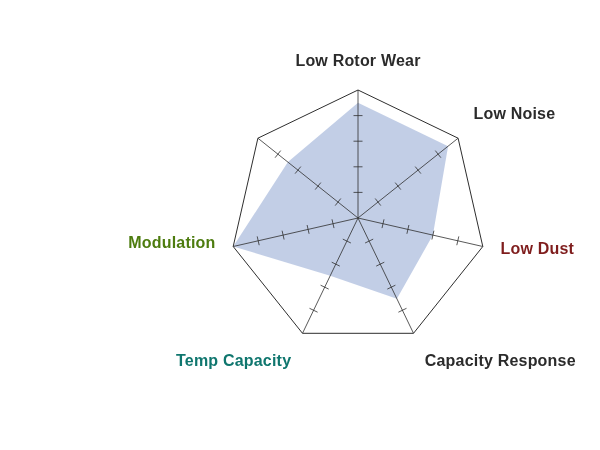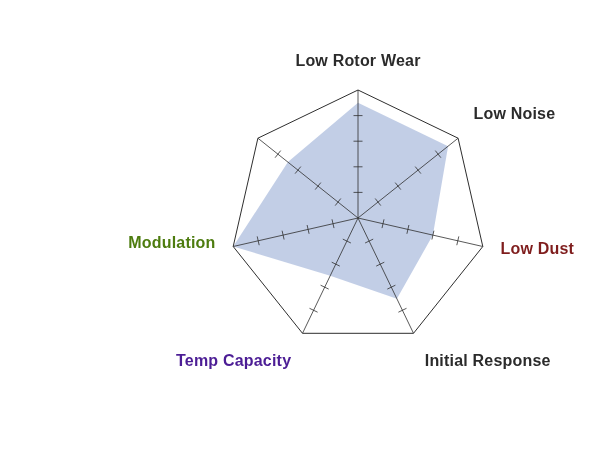--- a/index.html
+++ b/index.html
@@ -72,16 +72,16 @@
       <line x1="312" y1="218" x2="211.9" y2="138.2" stroke="#2e2e2e" stroke-width="0.8"></line>
       <line x1="289.2" y1="205.6" x2="294.8" y2="198.5" stroke="#2e2e2e" stroke-width="0.8"></line>
       <line x1="269.2" y1="189.6" x2="274.8" y2="182.6" stroke="#2e2e2e" stroke-width="0.8"></line>
       <line x1="249.1" y1="173.6" x2="254.8" y2="166.6" stroke="#2e2e2e" stroke-width="0.8"></line>
       <line x1="229.1" y1="157.7" x2="234.7" y2="150.6" stroke="#2e2e2e" stroke-width="0.8"></line>
     </svg>
 
   <div class="axis-label" style="color: rgb(43, 43, 43); left: 312px; top: 70px; transform: translate(-50%, -100%);">Low Rotor Wear</div>
   <div class="axis-label" style="color: rgb(43, 43, 43); left: 427.456px; top: 122.711px; transform: translate(0px, -100%); text-align: right;">Low Noise</div>
   <div class="axis-label" style="color: #7f1d1d; left: 454.49px; top: 249.153px; transform: translate(0px, -50%);">Low Dust</div>
-  <div class="axis-label" style="color: rgb(43, 43, 43); left: 378.744px; top: 352.136px; transform: translate(0px, 0px);">Initial Response</div>
-  <div class="axis-label" style="color: #4c1d95; left: 245.256px; top: 352.136px; transform: translate(-100%, 0px);">Temp Capacity</div>
+  <div class="axis-label" style="color: rgb(43, 43, 43); left: 378.744px; top: 352.136px; transform: translate(0px, 0px);">Capacity Response</div>
+  <div class="axis-label" style="color: #0f766e; left: 245.256px; top: 352.136px; transform: translate(-100%, 0px);">Temp Capacity</div>
   <div class="axis-label" style="color: #4d7c0f; left: 169.51px; top: 243px; transform: translate(-100%, -50%);">Modulation</div>
 </div>
 
 </body></html>

